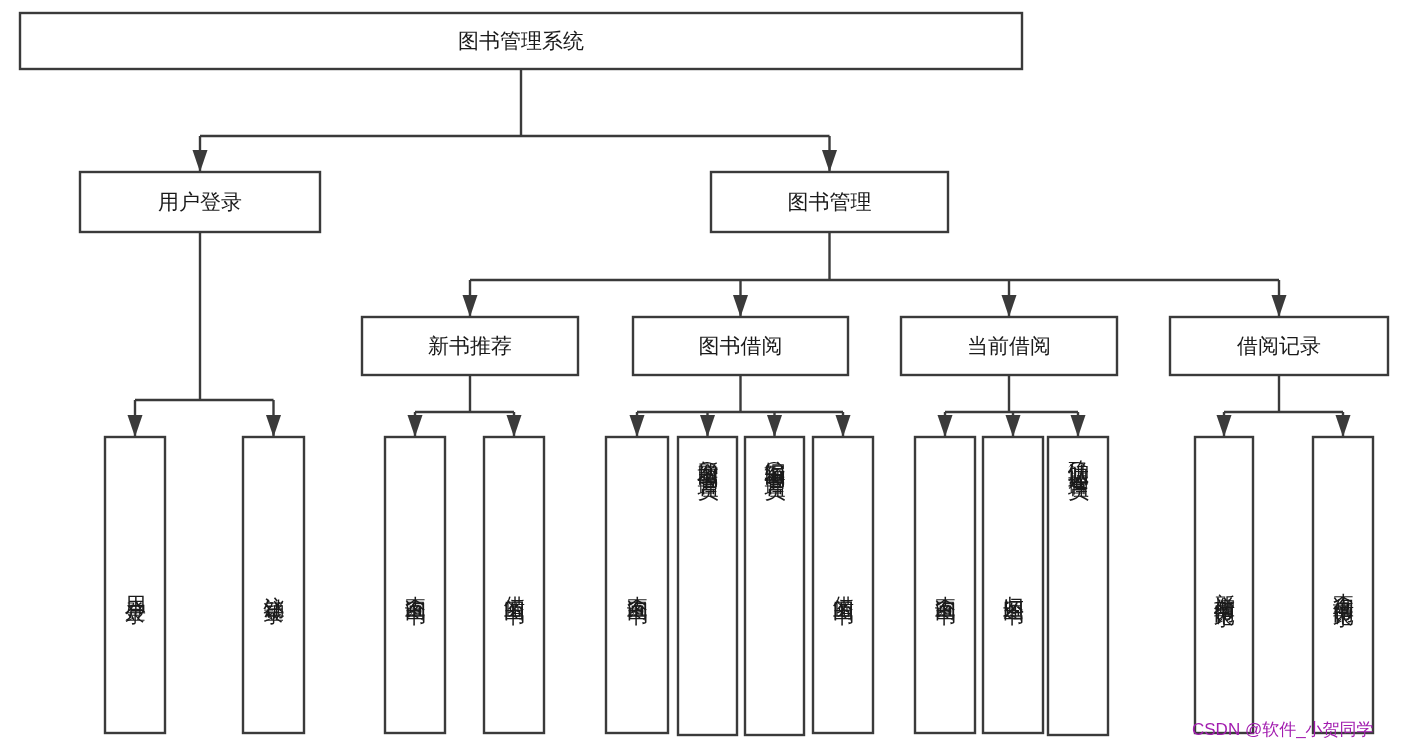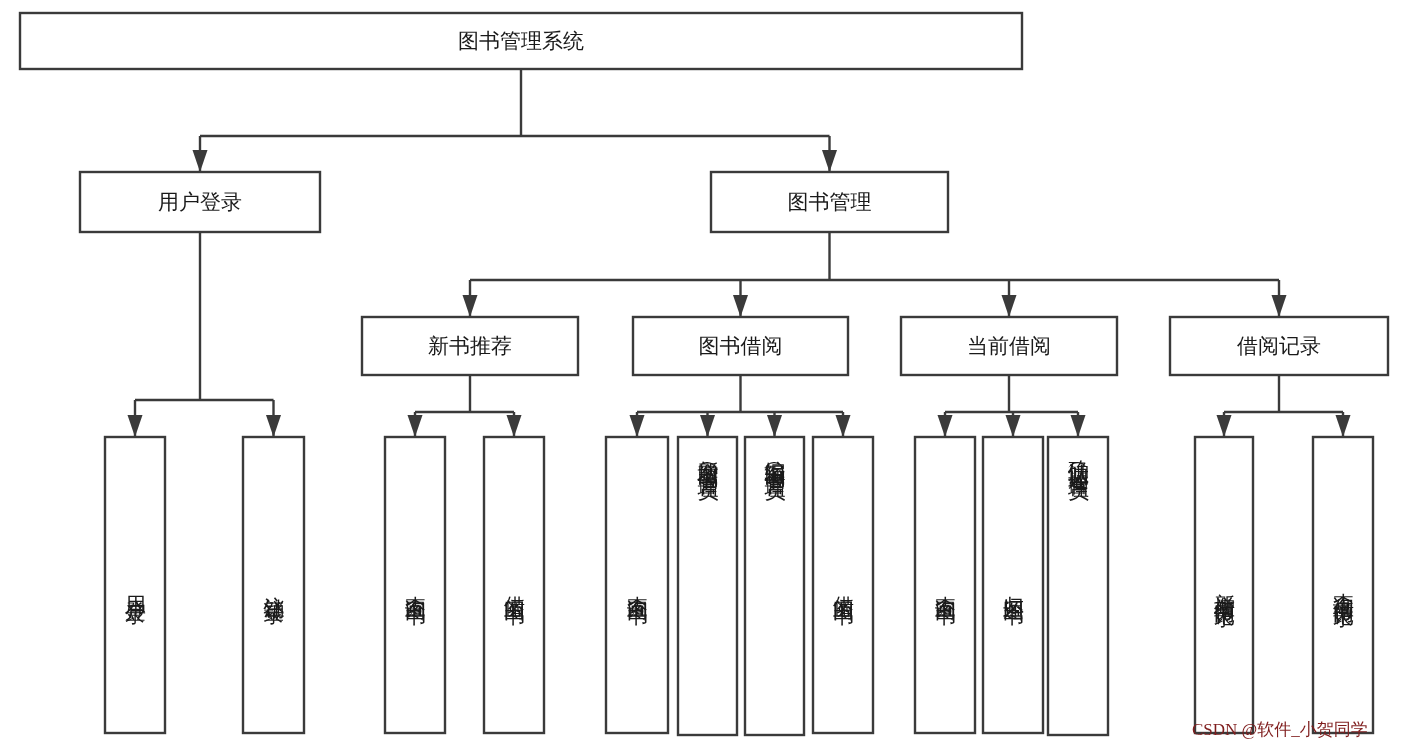--- a/index.html
+++ b/index.html
@@ -59,23 +59,23 @@
     display: flex;
     justify-content: flex-start;
     align-items: center;
     pointer-events: none;
   }
   .leaf-label.centered {
     justify-content: center;
   }
   .watermark {
     position: absolute;
-    font-family: Liberation Serif, serif;
+    font-family: Liberation Sans, sans-serif;
     font-size: 17px;
-    color: #7f1d1d;
+    color: #a21caf;
     white-space: nowrap;
   }
 </style>
 </head>
 <body>
 
 <div id="diagram-root">
 
   <svg class="diagram-canvas" viewBox="0 0 1405 747">
     <g id="connector-layer">

